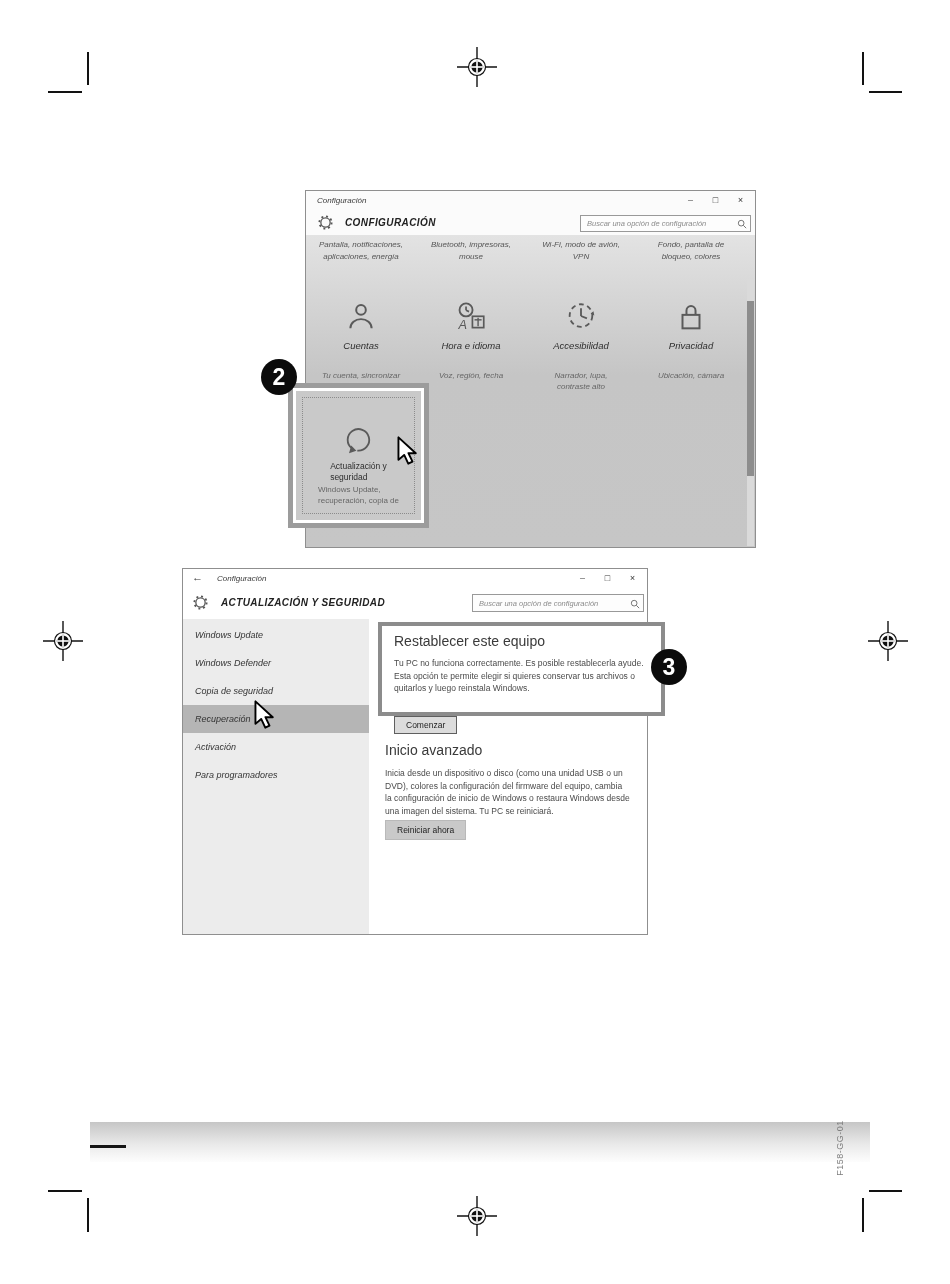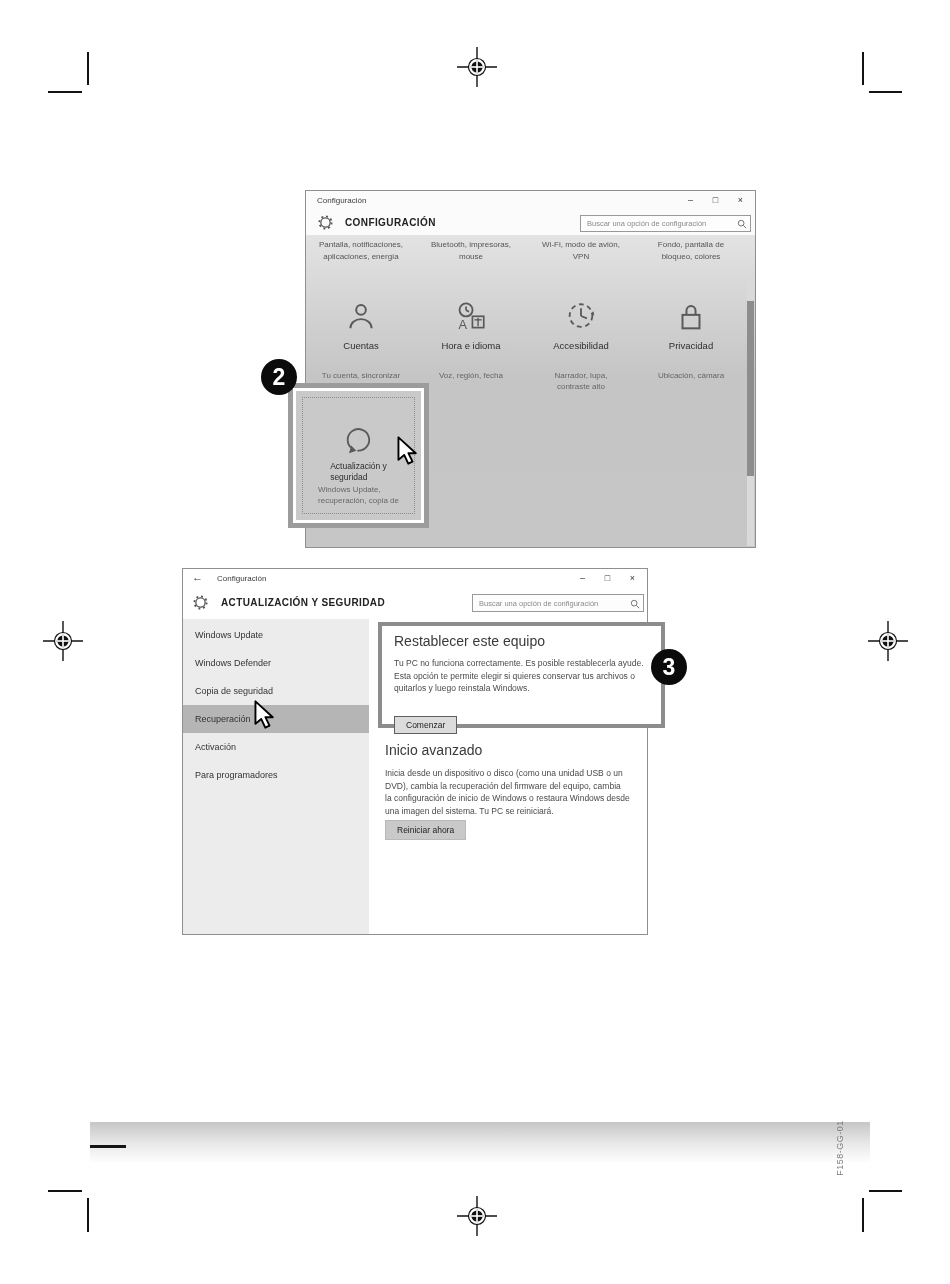--- a/index.html
+++ b/index.html
@@ -8,21 +8,21 @@
   .abs{position:absolute;}
   
   .cropline{position:absolute;background:#121212;}
   .regmark{position:absolute;width:44px;height:44px;}
   .band{position:absolute;left:90px;top:1122px;width:780px;height:40px;
         background:linear-gradient(#c6c6c6,#e9e9e9 55%,#fdfdfd);}
   .shortline{position:absolute;left:90px;top:1145px;width:36px;height:3px;background:#151515;}
   .print-code{position:absolute;left:800px;top:1143px;width:80px;text-align:center;
               transform:rotate(-90deg);font-size:9px;color:#7d7d7d;letter-spacing:.5px;}
   
-  .win{position:absolute;background:#fbfbfb;border:1px solid #8f8f8f;box-sizing:border-box;}
+  .win{position:absolute;background:#fbfbfb;border:1px solid #8f8f8f;box-sizing:border-box;font-style:italic;}
   .titlebar{position:absolute;left:0;top:0;right:0;height:20px;}
   .tb-title{position:absolute;left:11px;top:5px;font-size:8px;color:#3c3c3c;}
   .tb-controls{position:absolute;right:2px;top:0;height:20px;display:flex;}
   .tb-btn{width:25px;height:20px;line-height:19px;text-align:center;font-size:9px;color:#333;}
   .gear{position:absolute;}
   .hdr-title{position:absolute;font-size:10px;font-weight:bold;letter-spacing:.4px;color:#222;}
   .searchbox{position:absolute;height:17px;background:#fdfdfd;border:1px solid #999;box-sizing:border-box;}
   .searchbox .ph{position:absolute;left:6px;top:3px;font-size:7.5px;color:#8a8a8a;white-space:nowrap;}
   .searchbox svg{position:absolute;right:3px;top:3px;}
   
@@ -35,21 +35,21 @@
   .tile-sub{font-size:8px;color:#666;line-height:1.35;margin-top:20px;}
   .scrolltrack{position:absolute;right:1px;top:44px;bottom:1px;width:7px;background:#dadada;}
   .scrollthumb{position:absolute;left:0;top:22px;width:7px;height:175px;background:#8d8d8d;}
   
   .hibox2{position:absolute;left:288px;top:383px;width:141px;height:145px;box-sizing:border-box;
           border:5px solid #9c9c9c;box-shadow:inset 0 0 0 3px #ffffff;background:#c9c9c9;z-index:4;}
   .tile2-inner{position:absolute;left:9px;top:9px;right:9px;bottom:9px;border:1px dotted #8b8b8b;
                display:flex;flex-direction:column;align-items:center;padding-top:24px;box-sizing:border-box;}
   .badge{position:absolute;width:36px;height:36px;border-radius:50%;background:#0b0b0b;color:#fff;
          font-size:23px;font-weight:bold;text-align:center;line-height:36px;z-index:6;}
-  .hibox3{position:absolute;left:378px;top:622px;width:287px;height:106px;box-sizing:border-box;
+  .hibox3{position:absolute;left:378px;top:622px;width:287px;height:94px;box-sizing:border-box;
           border:4px solid #8c8c8c;background:#fff;z-index:4;}
   .cursor{position:absolute;z-index:7;}
   
   .sidebar{position:absolute;left:0;top:50px;width:186px;bottom:0;background:#ececec;}
   .side-item{height:28px;line-height:28px;padding-left:12px;font-size:9px;color:#333;}
   .side-item.sel{background:#b5b5b5;}
   .h-section{position:absolute;font-size:14px;color:#3a3a3a;}
   .body-line{font-size:8.5px;color:#4a4a4a;line-height:12.5px;white-space:nowrap;}
   .btn{position:absolute;font-size:8.5px;color:#222;text-align:center;box-sizing:border-box;}
   .btn-comenzar{left:12px;top:74px;padding:3px 11px;background:#dcdcdc;border:1px solid #5f5f5f;margin-top:16px;}
@@ -240,21 +240,21 @@
     <div class="body-line">Esta opción te permite elegir si quieres conservar tus archivos o</div>
     <div class="body-line">quitarlos y luego reinstala Windows.</div>
   </div>
   <div class="btn btn-comenzar">Comenzar</div>
 </div>
 <div class="badge" style="left:651px;top:649px">3</div>
 
 <div class="h-section" style="left:385px;top:742px">Inicio avanzado</div>
 <div class="abs" style="left:385px;top:767px">
   <div class="body-line">Inicia desde un dispositivo o disco (como una unidad USB o un</div>
-  <div class="body-line">DVD), cambia la recuperación del firmware del equipo, cambia</div>
+  <div class="body-line">DVD), colores la configuración del firmware del equipo, cambia</div>
   <div class="body-line">la configuración de inicio de Windows o restaura Windows desde</div>
   <div class="body-line">una imagen del sistema. Tu PC se reiniciará.</div>
 </div>
 <div class="btn btn-reiniciar">Reiniciar ahora</div>
 
 <svg class="cursor" style="left:251px;top:700px" width="28" height="30" viewBox="0 0 16 22">
   <polygon points="1,1 1,17.5 5.2,13.9 8.2,20.3 11.3,18.8 8.3,12.6 13.7,12.6" fill="#fff" stroke="#000" stroke-width="1.4" stroke-linejoin="round"></polygon>
 </svg>
 
 <div class="band"></div>

